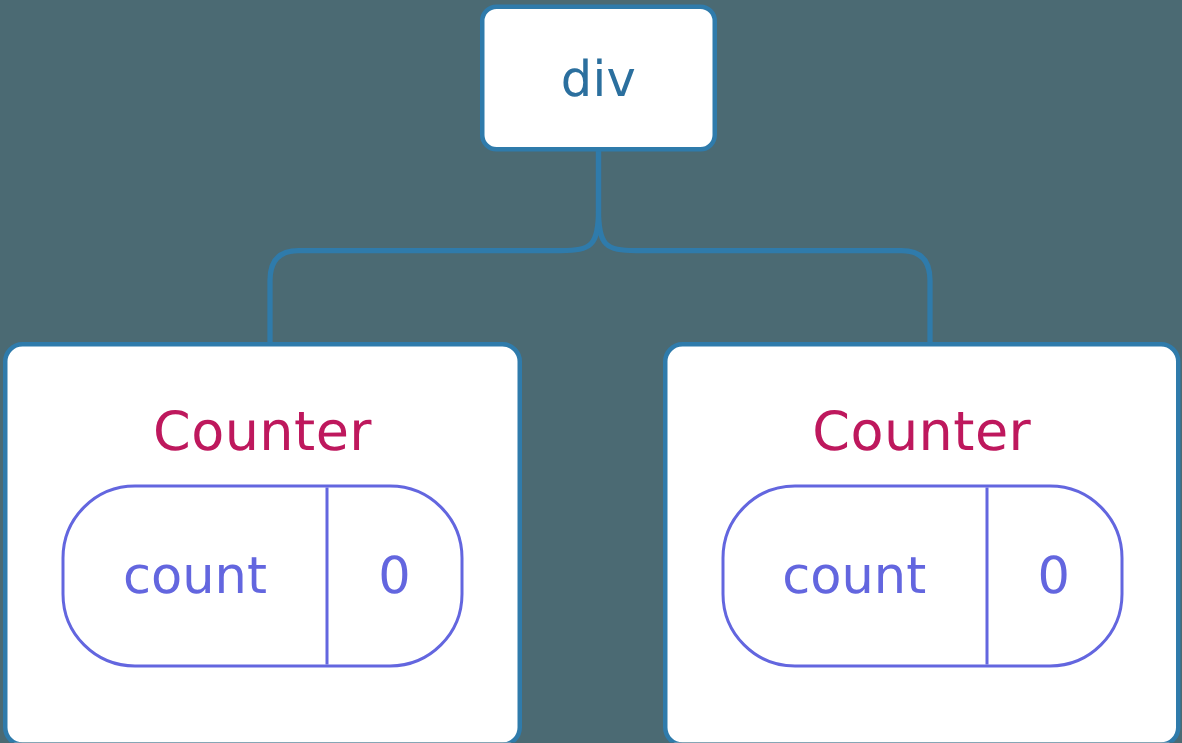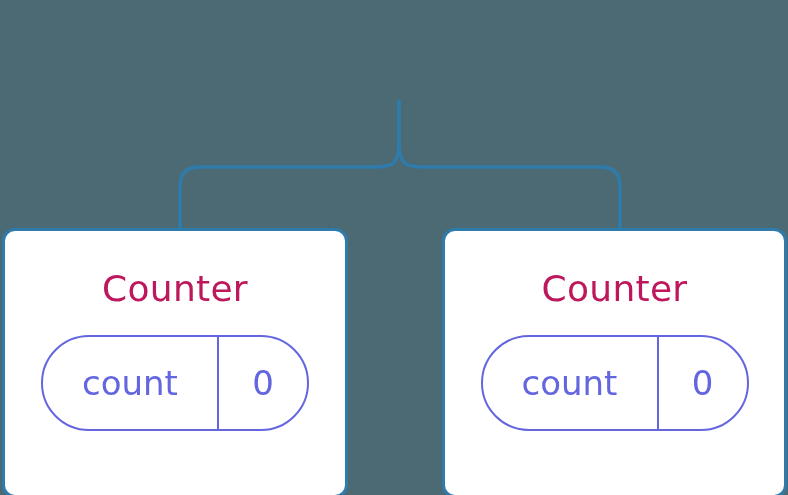--- a/index.html
+++ b/index.html
@@ -72,22 +72,22 @@
 
   .counter-title {
     color: #be185d;
     font-size: 36px;
     line-height: 1;
     letter-spacing: 0.3px;
   }
 
   
   .state-pill {
-    margin-top: 28px;
-    height: 96px;
+    margin-top: 16px;
+    height: 122px;
     border: 2px solid #6366df;
     border-radius: 49px;
     box-sizing: border-box;
     display: flex;
     align-items: stretch;
     background: #ffffff;
   }
   #pill-left  { width: 268px; }
   #pill-right { width: 268px; }
 
@@ -123,20 +123,23 @@
              L 601 167
              C 614 167 620 174 620 187
              L 620 228" fill="none" stroke="#2f7bab" stroke-width="3.5" stroke-linecap="round"></path>
     <path d="M 399 101 L 399 140
              C 399 164 394 167 374 167
              L 199 167
              C 186 167 180 174 180 187
              L 180 228" fill="none" stroke="#2f7bab" stroke-width="3.5" stroke-linecap="round"></path>
   </svg>
 
+  <div class="card" id="node-div">
+    <span class="div-label">div</span>
+  </div>
 
   <div class="card counter-card" id="node-counter-left">
     <span class="counter-title">Counter</span>
     <div class="state-pill" id="pill-left">
       <span class="pill-key">count</span>
       <span class="pill-value">0</span>
     </div>
   </div>
 
   <div class="card counter-card" id="node-counter-right">

